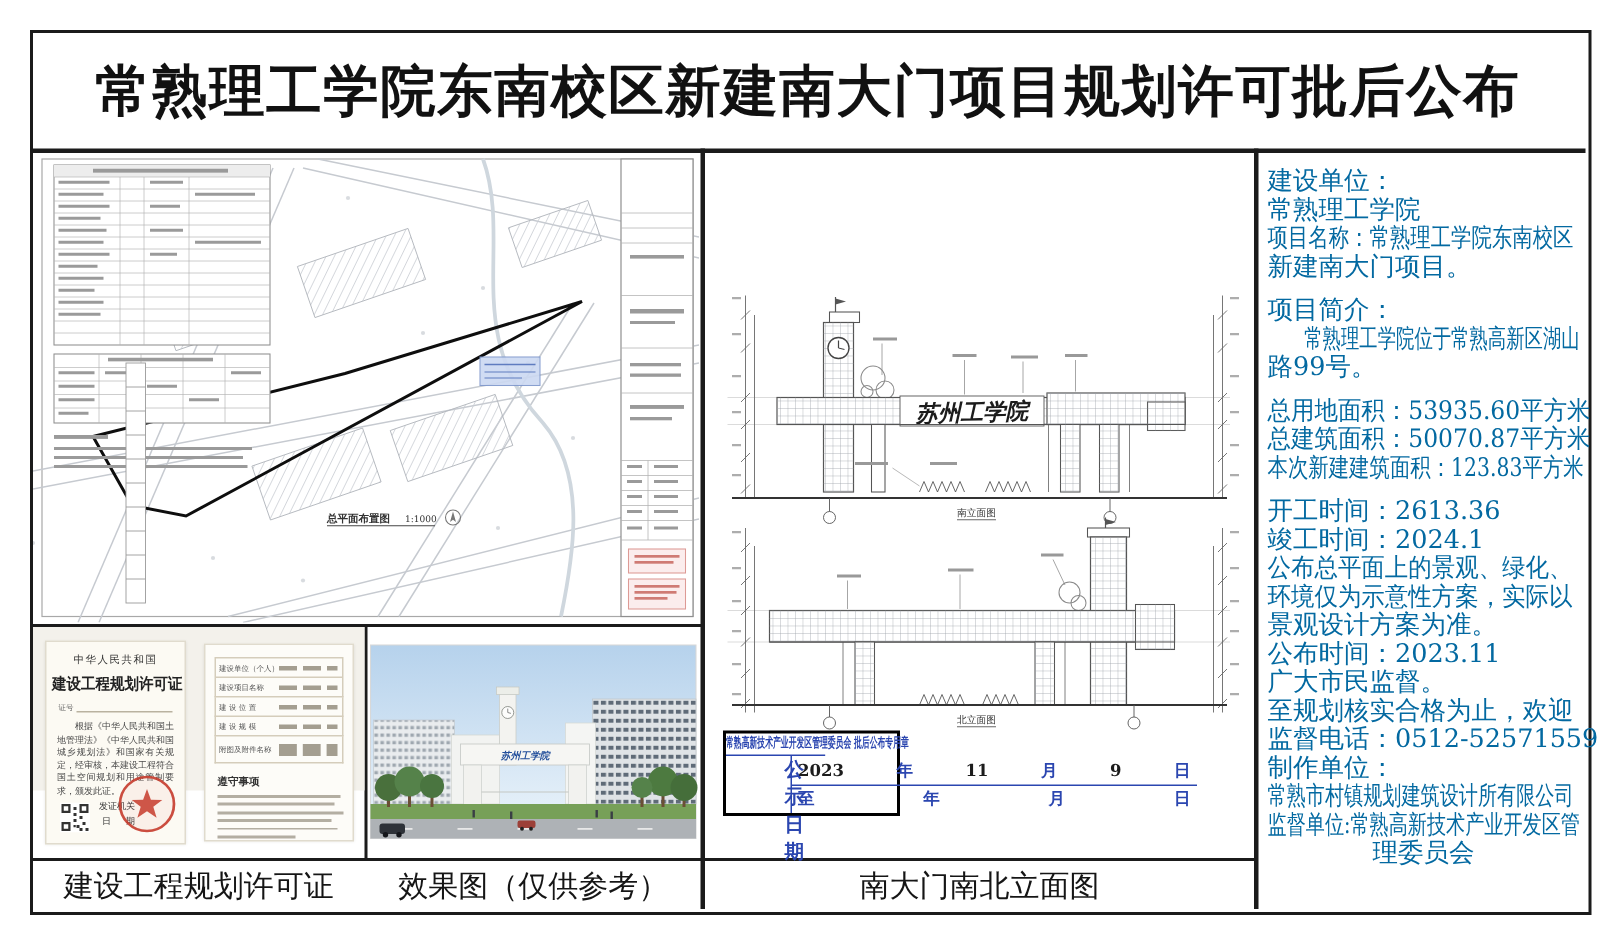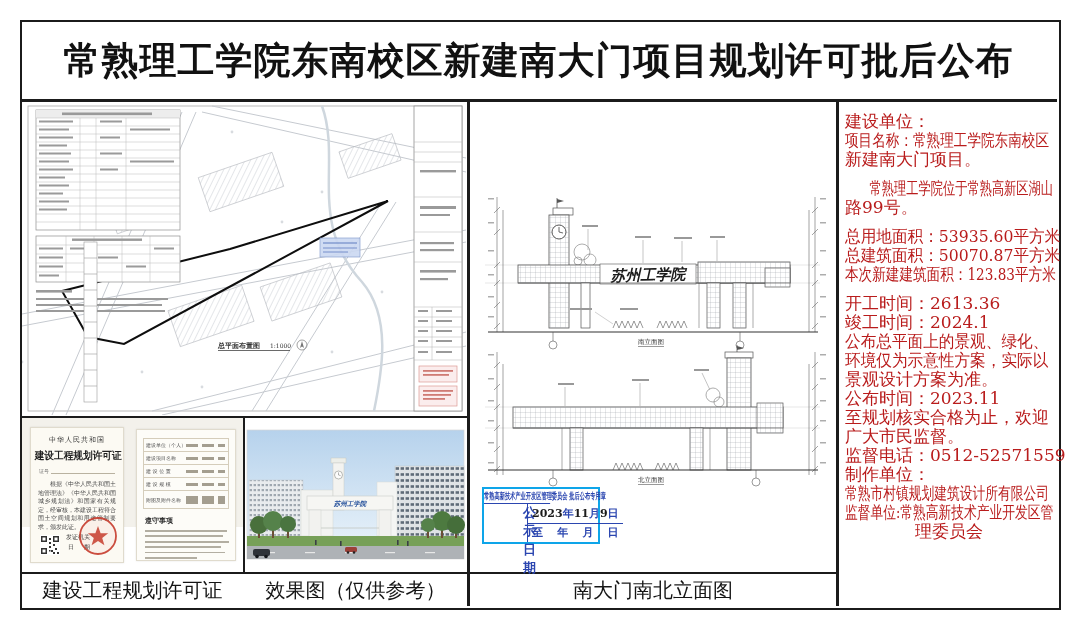--- a/index.html
+++ b/index.html
@@ -11,36 +11,36 @@
   .ln{position:absolute;background:#1b1b1b;}
   
   .frame{left:20px;top:20px;width:1037px;height:586px;border:2.5px solid #1b1b1b;}
   
   .title{left:22px;top:22px;width:1033px;height:77px;display:flex;align-items:center;justify-content:center;
     font-size:37px;font-weight:bold;letter-spacing:1px;white-space:nowrap;}
   
   .caption{position:absolute;height:33px;display:flex;align-items:center;justify-content:center;
     font-size:20px;color:#151515;white-space:nowrap;}
   
-  .info{left:845px;top:104px;width:210px;height:500px;font-size:17px;line-height:19px;color:#b91c1c;padding-top:8px;}
+  .info{left:845px;top:104px;width:210px;height:500px;font-size:17px;line-height:19px;color:#0369a1;padding-top:8px;}
   .info .l{white-space:nowrap;transform-origin:0 50%;height:19px;}
   .info .gap{height:10px;}
   .f92{transform:scaleX(.92);} .f80{transform:scaleX(.80);} .f75{transform:scaleX(.75);} .f72{transform:scaleX(.72);}
   .cen{margin-left:70px;}
   
-  .stamp{left:482px;top:487px;width:118px;height:57px;border:2px solid #0ea5e9;color:#2b46b0;
+  .stamp{left:482px;top:487px;width:118px;height:57px;border:2px solid #000000;color:#2b46b0;
     background:rgba(255,255,255,.72);box-sizing:border-box;}
   .stamp-header{height:14px;line-height:14px;border-bottom:1.5px solid #2b46b0;font-size:9px;font-weight:bold;
     white-space:nowrap;transform:scaleX(.58);transform-origin:0 50%;}
   .stamp-body{display:flex;height:38px;}
   .stamp-labels{width:44px;border-right:1.5px solid #2b46b0;display:flex;flex-direction:column;box-sizing:border-box;}
   .stamp-label{flex:1;display:flex;align-items:center;justify-content:center;font-size:13px;font-weight:bold;letter-spacing:3px;margin-left:47px;}
   .stamp-label.first{border-bottom:1.5px solid #2b46b0;}
   .stamp-values{flex:1;display:flex;flex-direction:column;}
-  .stamp-value{flex:1;display:flex;align-items:center;justify-content:space-between;padding:0 4px;font-size:11px;font-weight:bold;}
+  .stamp-value{flex:1;display:flex;align-items:center;justify-content:space-between;padding:0 4px;font-size:11px;font-weight:bold;gap:35px;}
   .stamp-value.first{border-bottom:1.5px solid #2b46b0;}
   .stamp .num{color:#1c1c1c;}
   
   .permit-cell{left:22px;top:418px;width:221px;height:109px;background:#f3f1eb;}
   .ppage{position:absolute;background:#fcfaf3;border:1px solid #e0dbcd;box-shadow:0 0 2px rgba(0,0,0,.10);box-sizing:border-box;}
   .p1{left:8px;top:9px;width:94px;height:136px;}
   .p2{left:114px;top:11px;width:100px;height:132px;background:#fdfcf8;}
   .country{font-size:7px;text-align:center;margin-top:7px;letter-spacing:1px;color:#333;}
   .ptitle{font-size:10.5px;font-weight:bold;text-align:center;margin-top:4px;color:#222;white-space:nowrap;transform:scaleX(.92);transform-origin:50% 50%;}
   .pno{display:flex;align-items:flex-end;margin:5px 8px 0;font-size:5px;color:#666;}
@@ -633,36 +633,38 @@
       <rect x="162" y="123" width="1.6" height="5"></rect>
   </g>
 </svg>
 
 <div class="caption" style="left:22px;top:574px;width:221px;">建设工程规划许可证</div>
 <div class="caption" style="left:245px;top:574px;width:221px;">效果图（仅供参考）</div>
 <div class="caption" style="left:470px;top:574px;width:366px;">南大门南北立面图</div>
 
 <div class="abs info">
   <div class="l">建设单位：</div>
+  <div class="l">常熟理工学院</div>
   <div class="l f80">项目名称：常熟理工学院东南校区</div>
   <div class="l">新建南大门项目。</div>
   <div class="gap"></div>
+  <div class="l">项目简介：</div>
   <div class="l f72">　　常熟理工学院位于常熟高新区湖山</div>
   <div class="l">路99号。</div>
   <div class="gap"></div>
   <div class="l f92">总用地面积：53935.60平方米</div>
   <div class="l f92">总建筑面积：50070.87平方米</div>
   <div class="l f80">本次新建建筑面积：123.83平方米</div>
   <div class="gap"></div>
   <div class="l">开工时间：2613.36</div>
   <div class="l">竣工时间：2024.1</div>
   <div class="l f92">公布总平面上的景观、绿化、</div>
   <div class="l f92">环境仅为示意性方案，实际以</div>
   <div class="l">景观设计方案为准。</div>
   <div class="l">公布时间：2023.11</div>
+  <div class="l">广大市民监督。</div>
   <div class="l">至规划核实合格为止，欢迎</div>
-  <div class="l">广大市民监督。</div>
   <div class="l">监督电话：0512-52571559</div>
   <div class="l">制作单位：</div>
   <div class="l f75">常熟市村镇规划建筑设计所有限公司</div>
   <div class="l f75">监督单位:常熟高新技术产业开发区管</div>
   <div class="l cen">理委员会</div>
 </div>
 
 </body></html>

